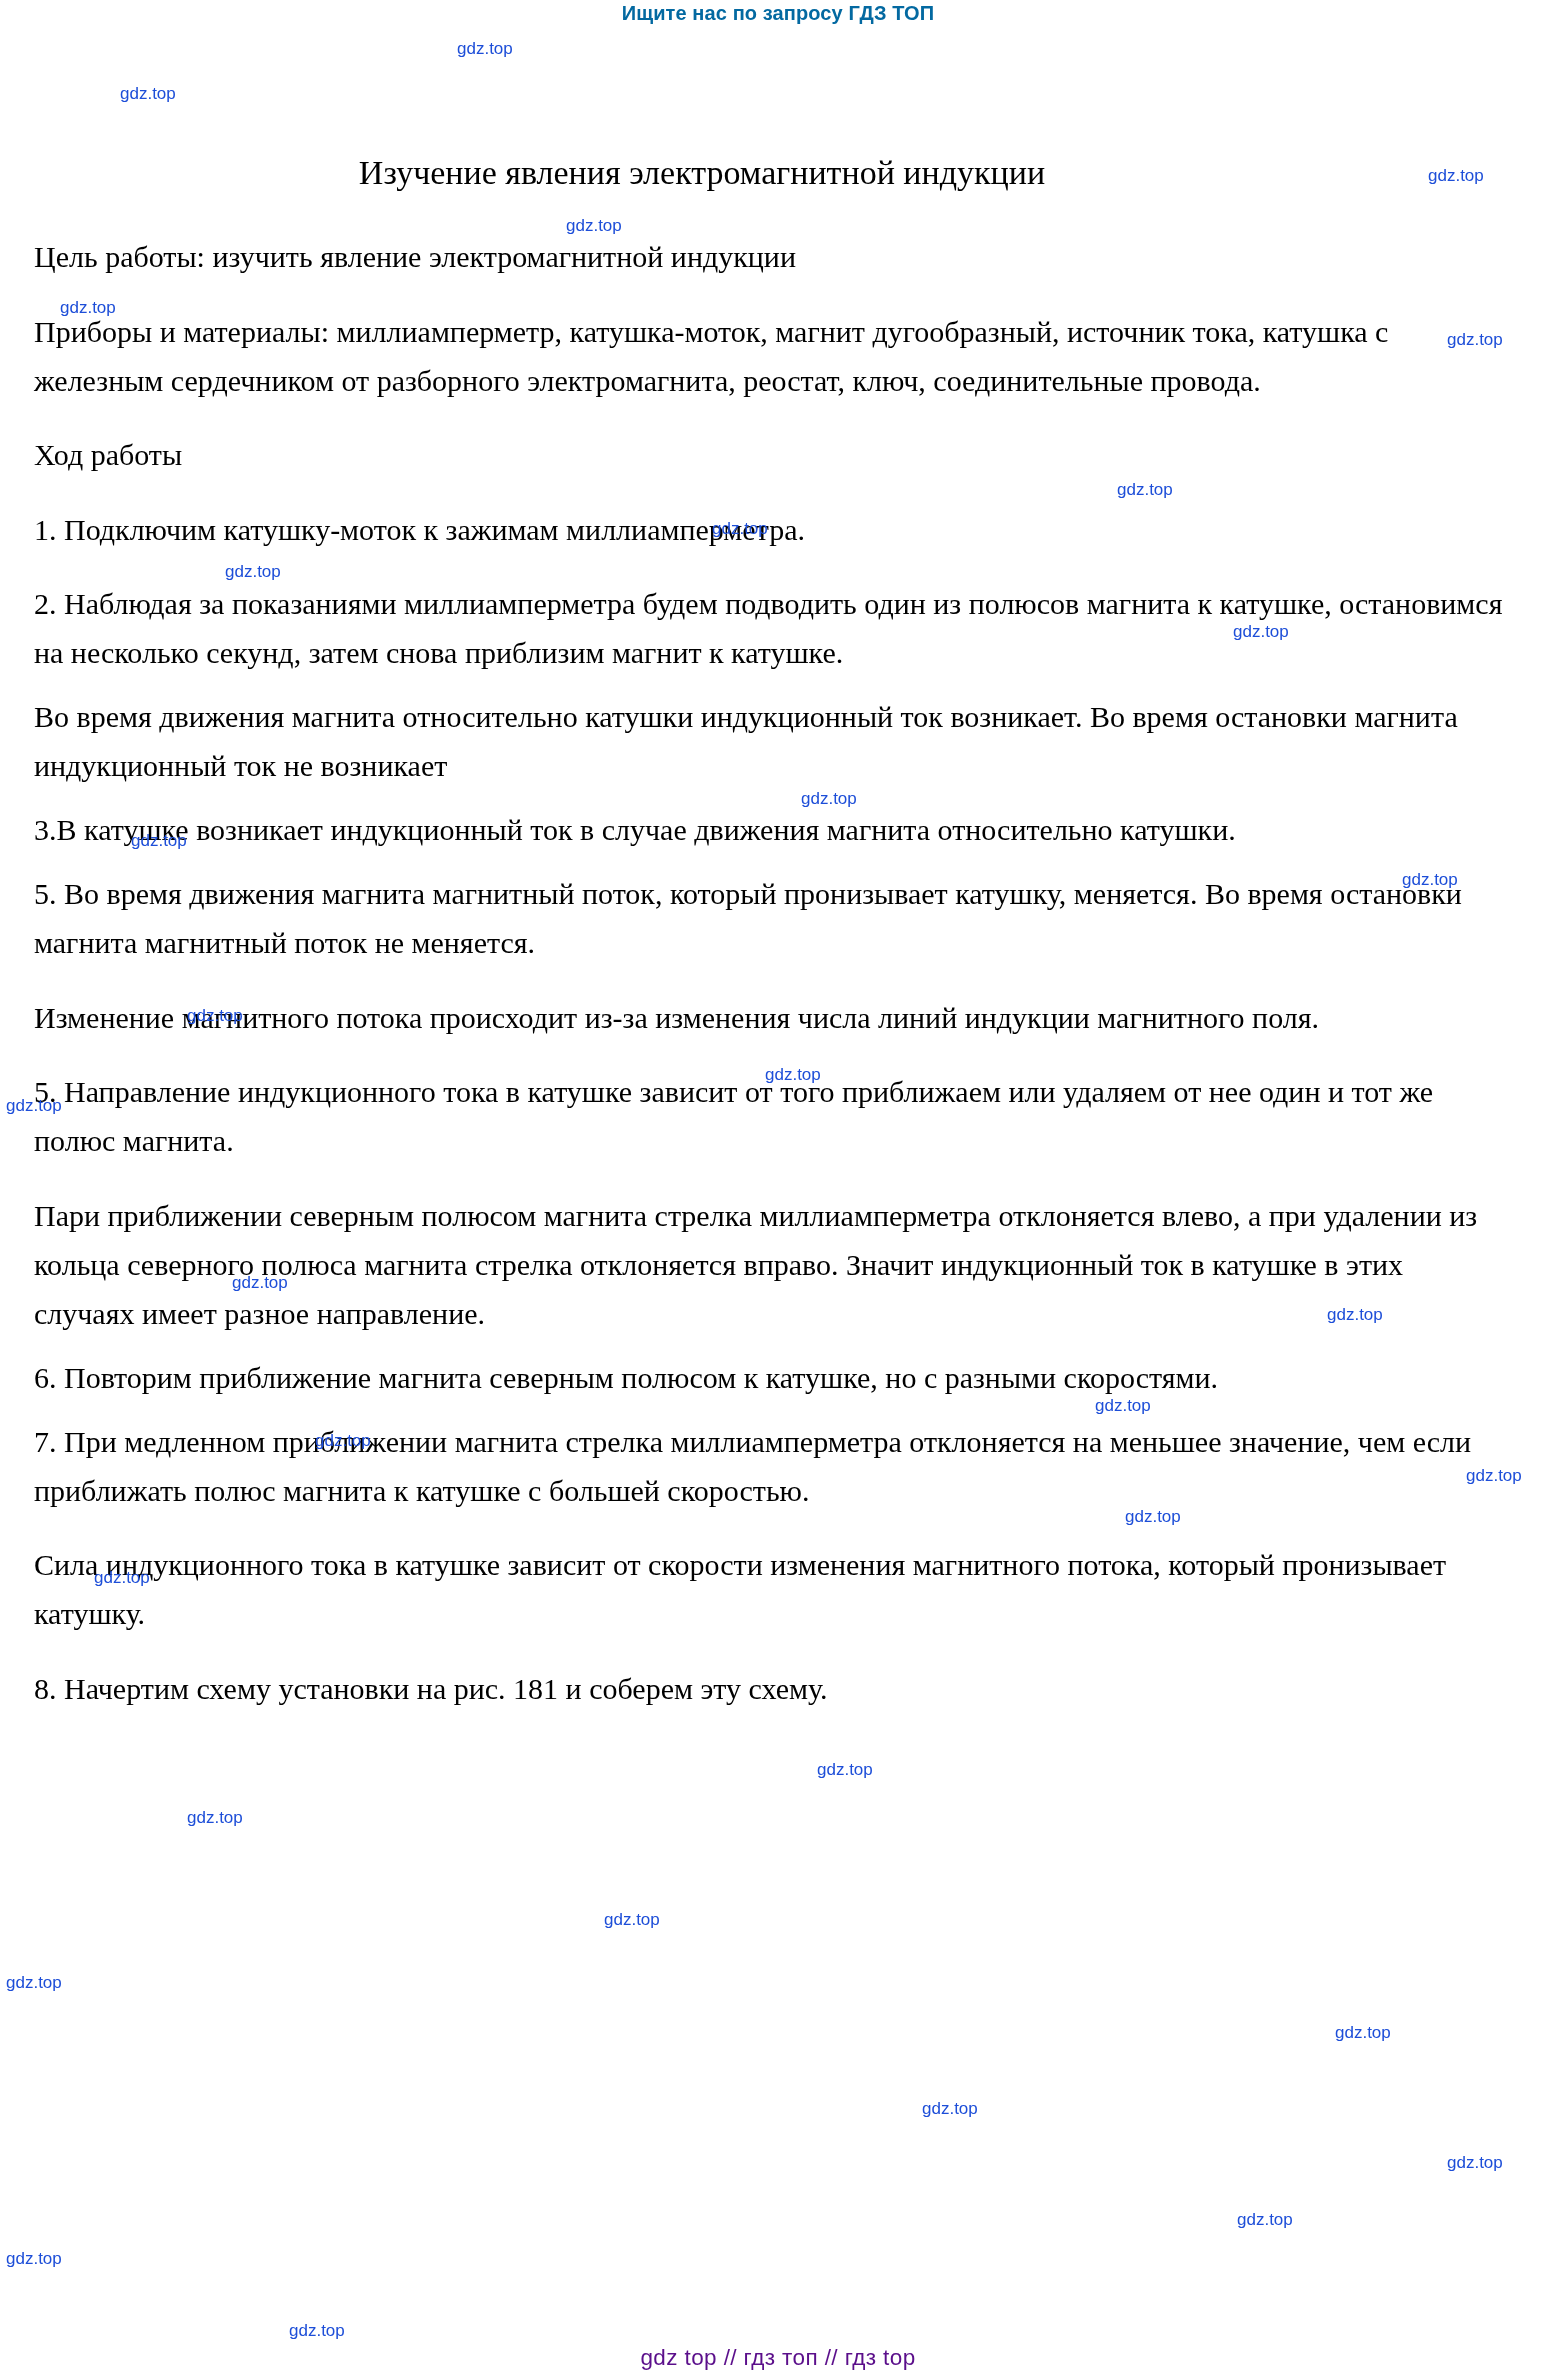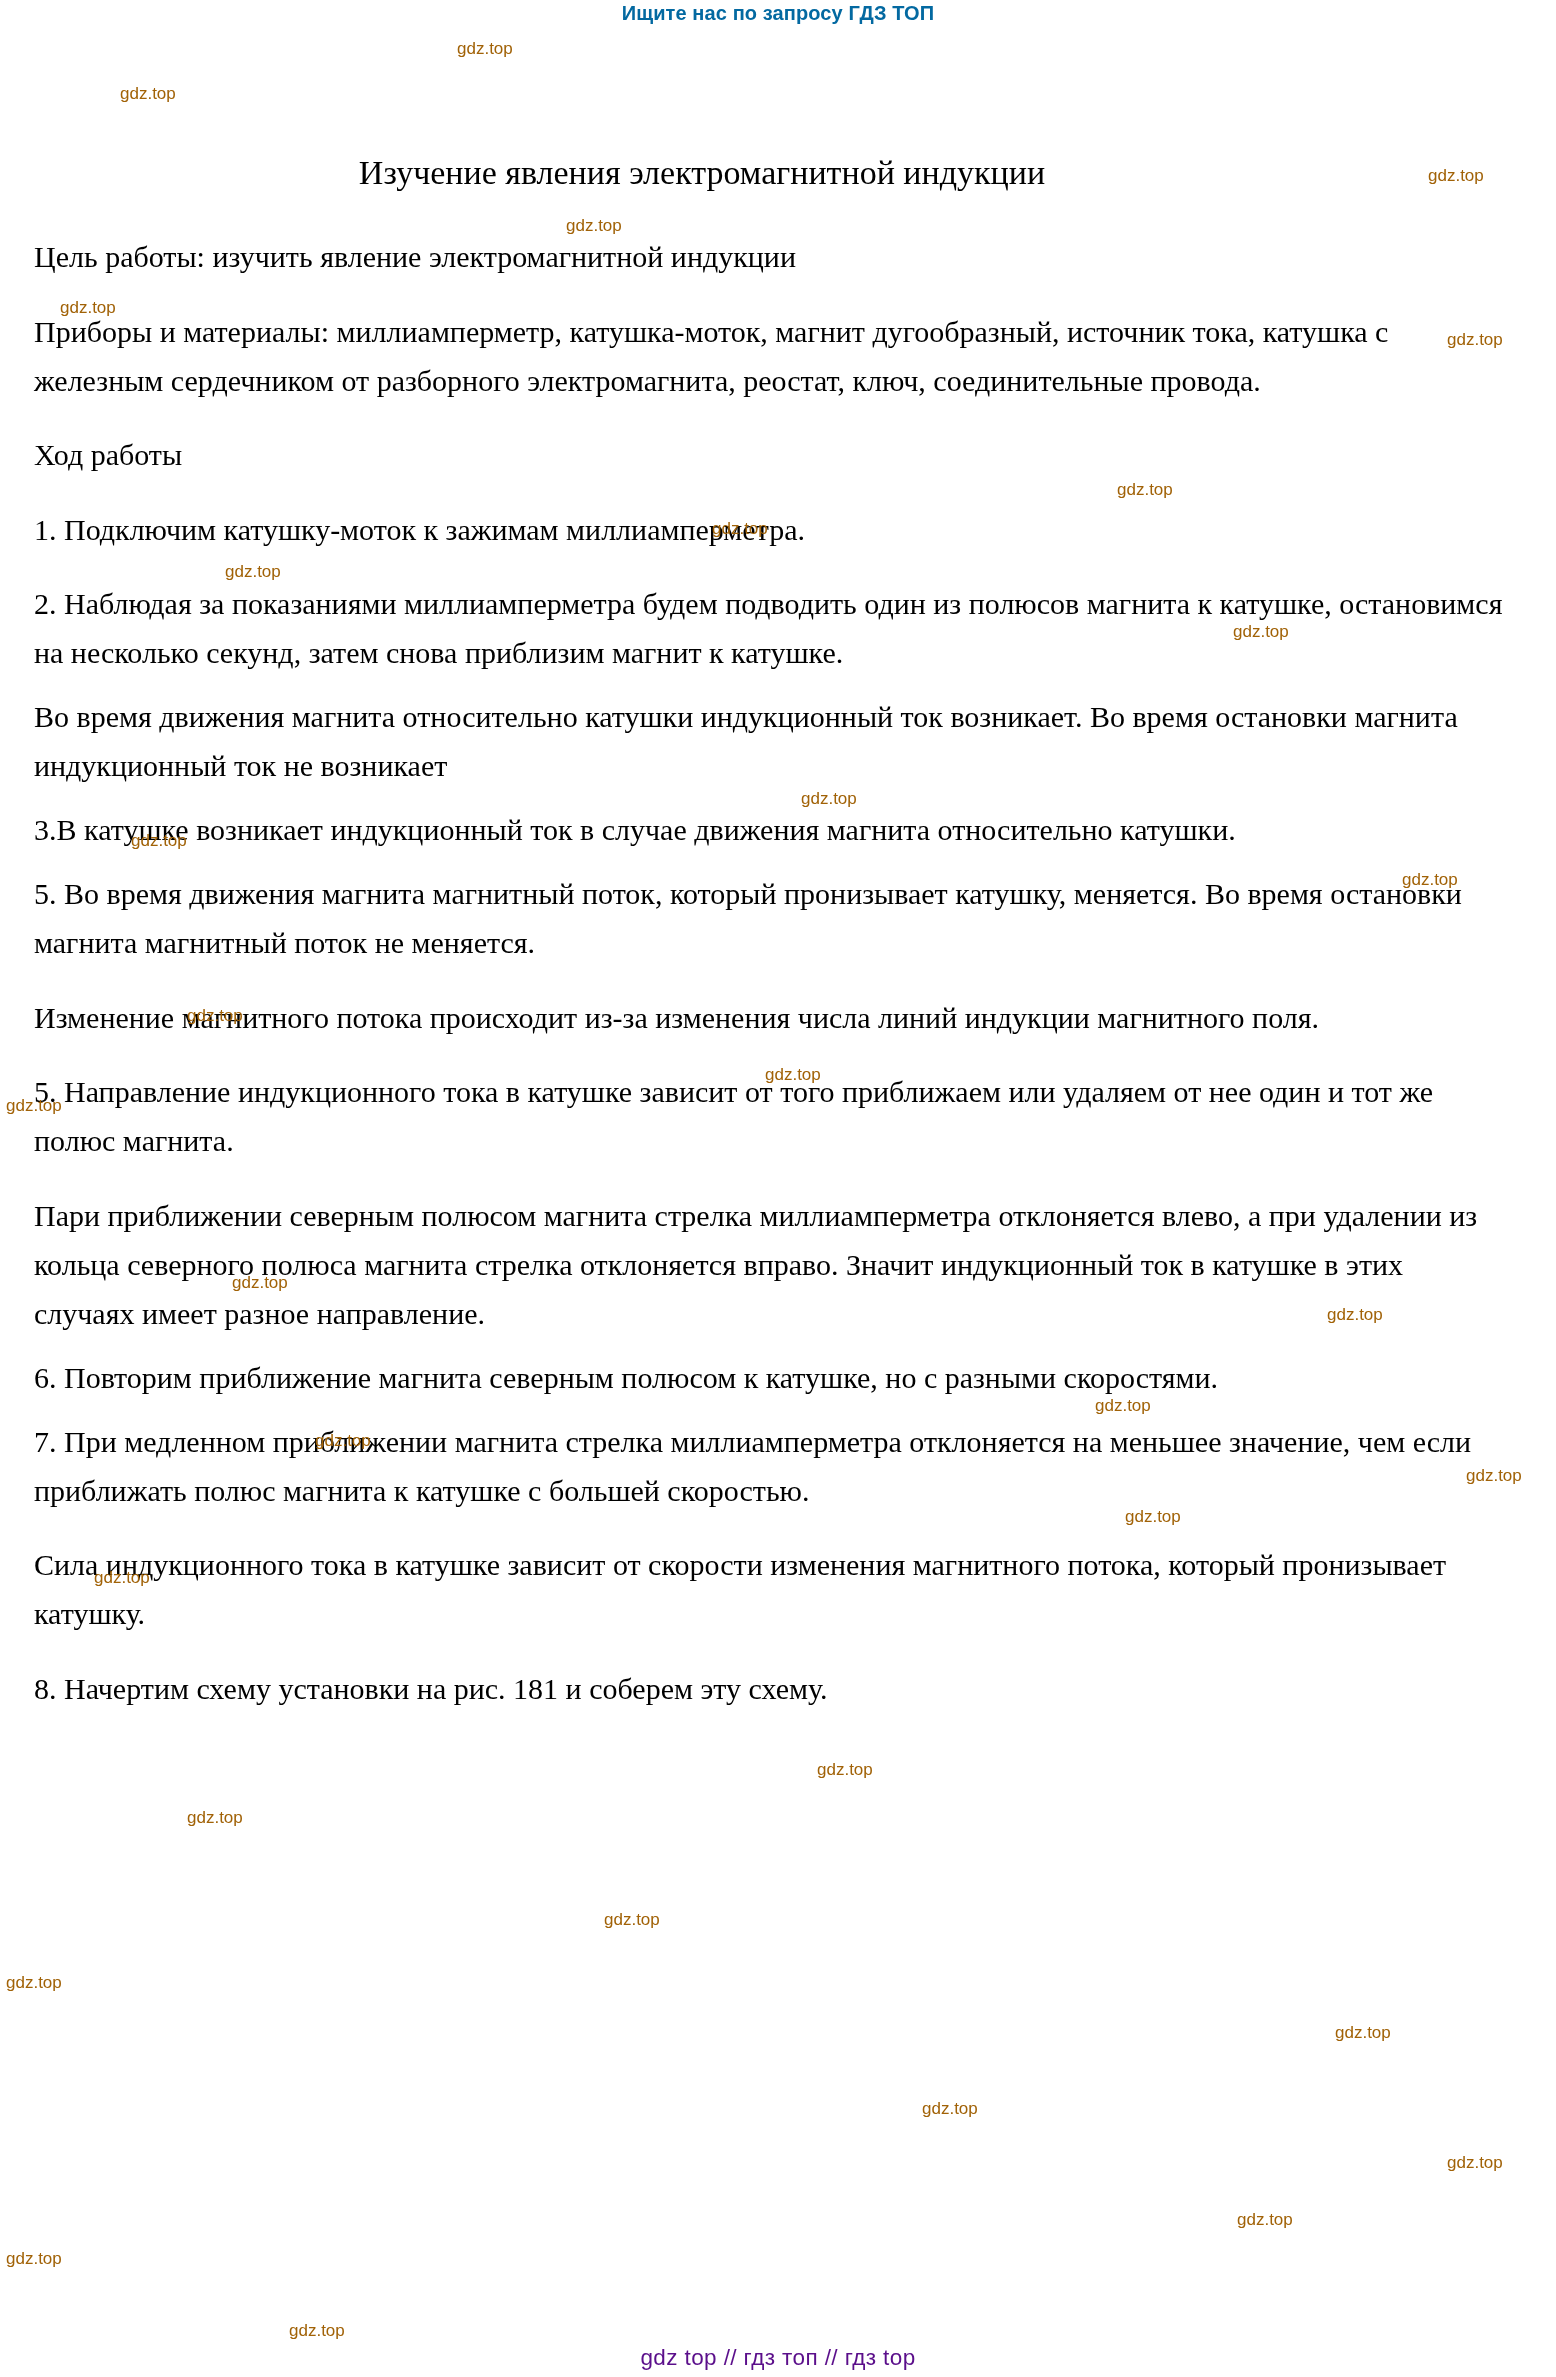--- a/index.html
+++ b/index.html
@@ -68,21 +68,21 @@
     white-space: pre-wrap;
   }
   .para.gap-sm { margin-top: 15px; }
   .para.gap-md { margin-top: 25.5px; }
 
   
   .wm {
     position: absolute;
     font-family: "Liberation Sans", "DejaVu Sans", sans-serif;
     font-size: 17px;
-    color: #a16207;
+    color: #1d4ed8;
     white-space: nowrap;
     pointer-events: none;
     z-index: 5;
   }
 
   
   .footer-links {
     position: absolute;
     bottom: 6px;
     left: 0;

